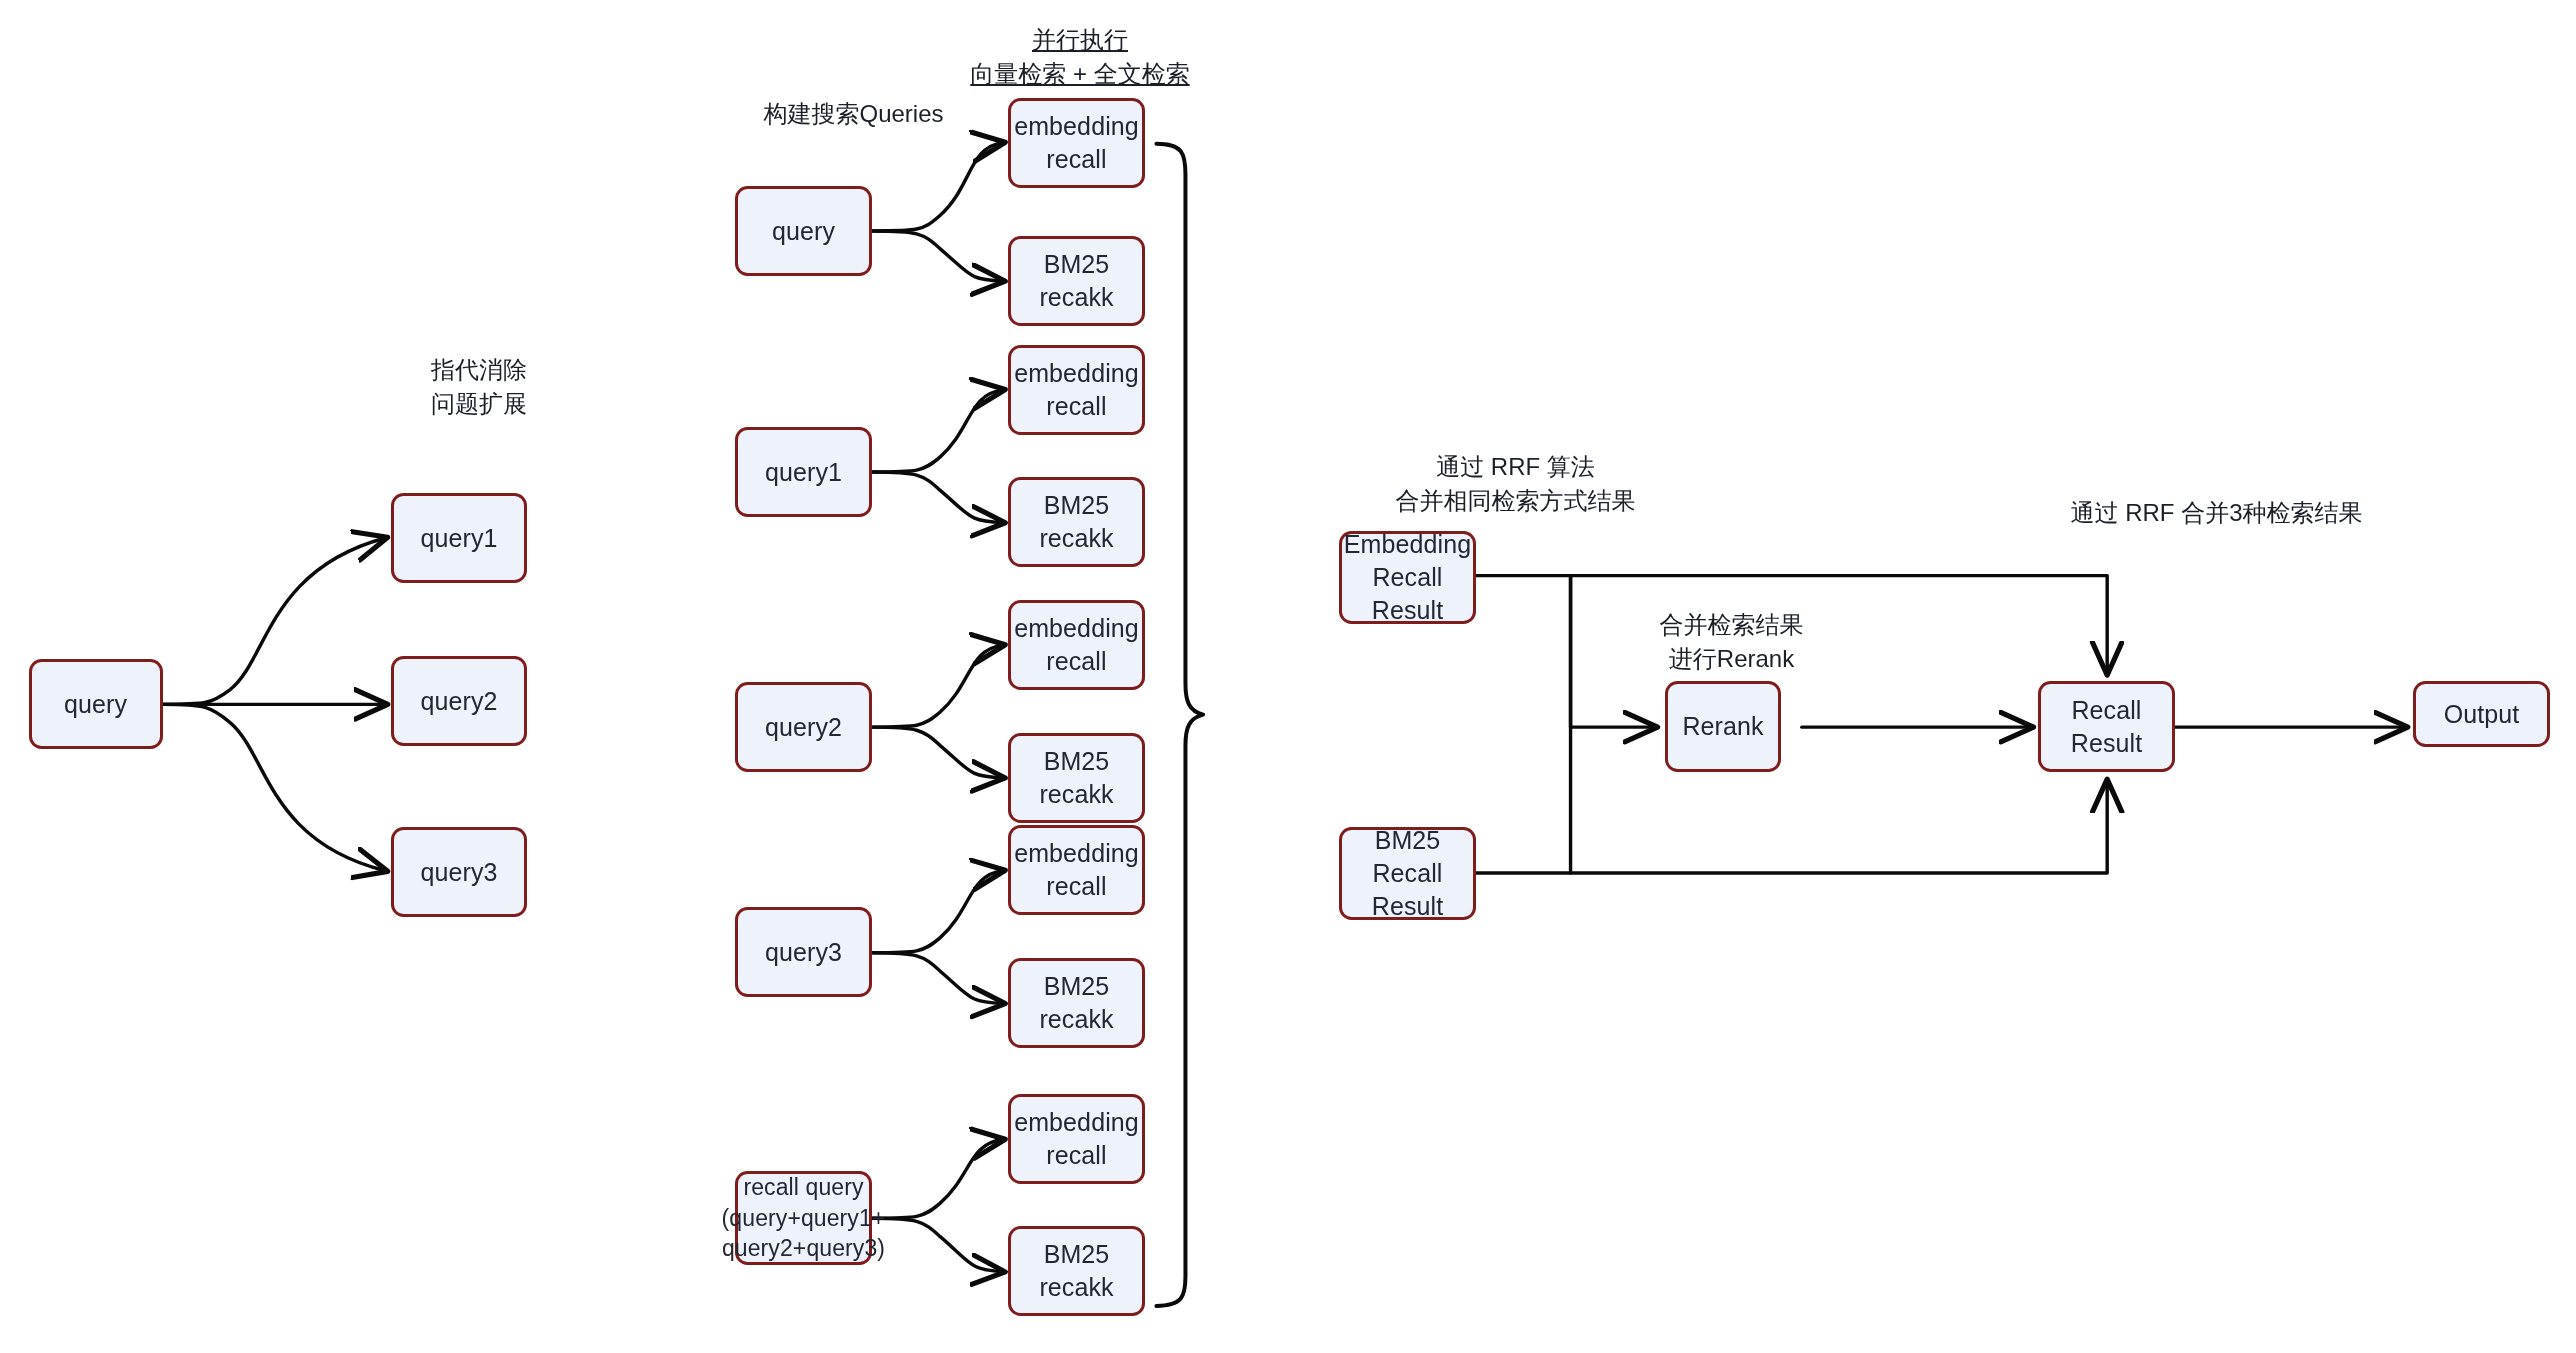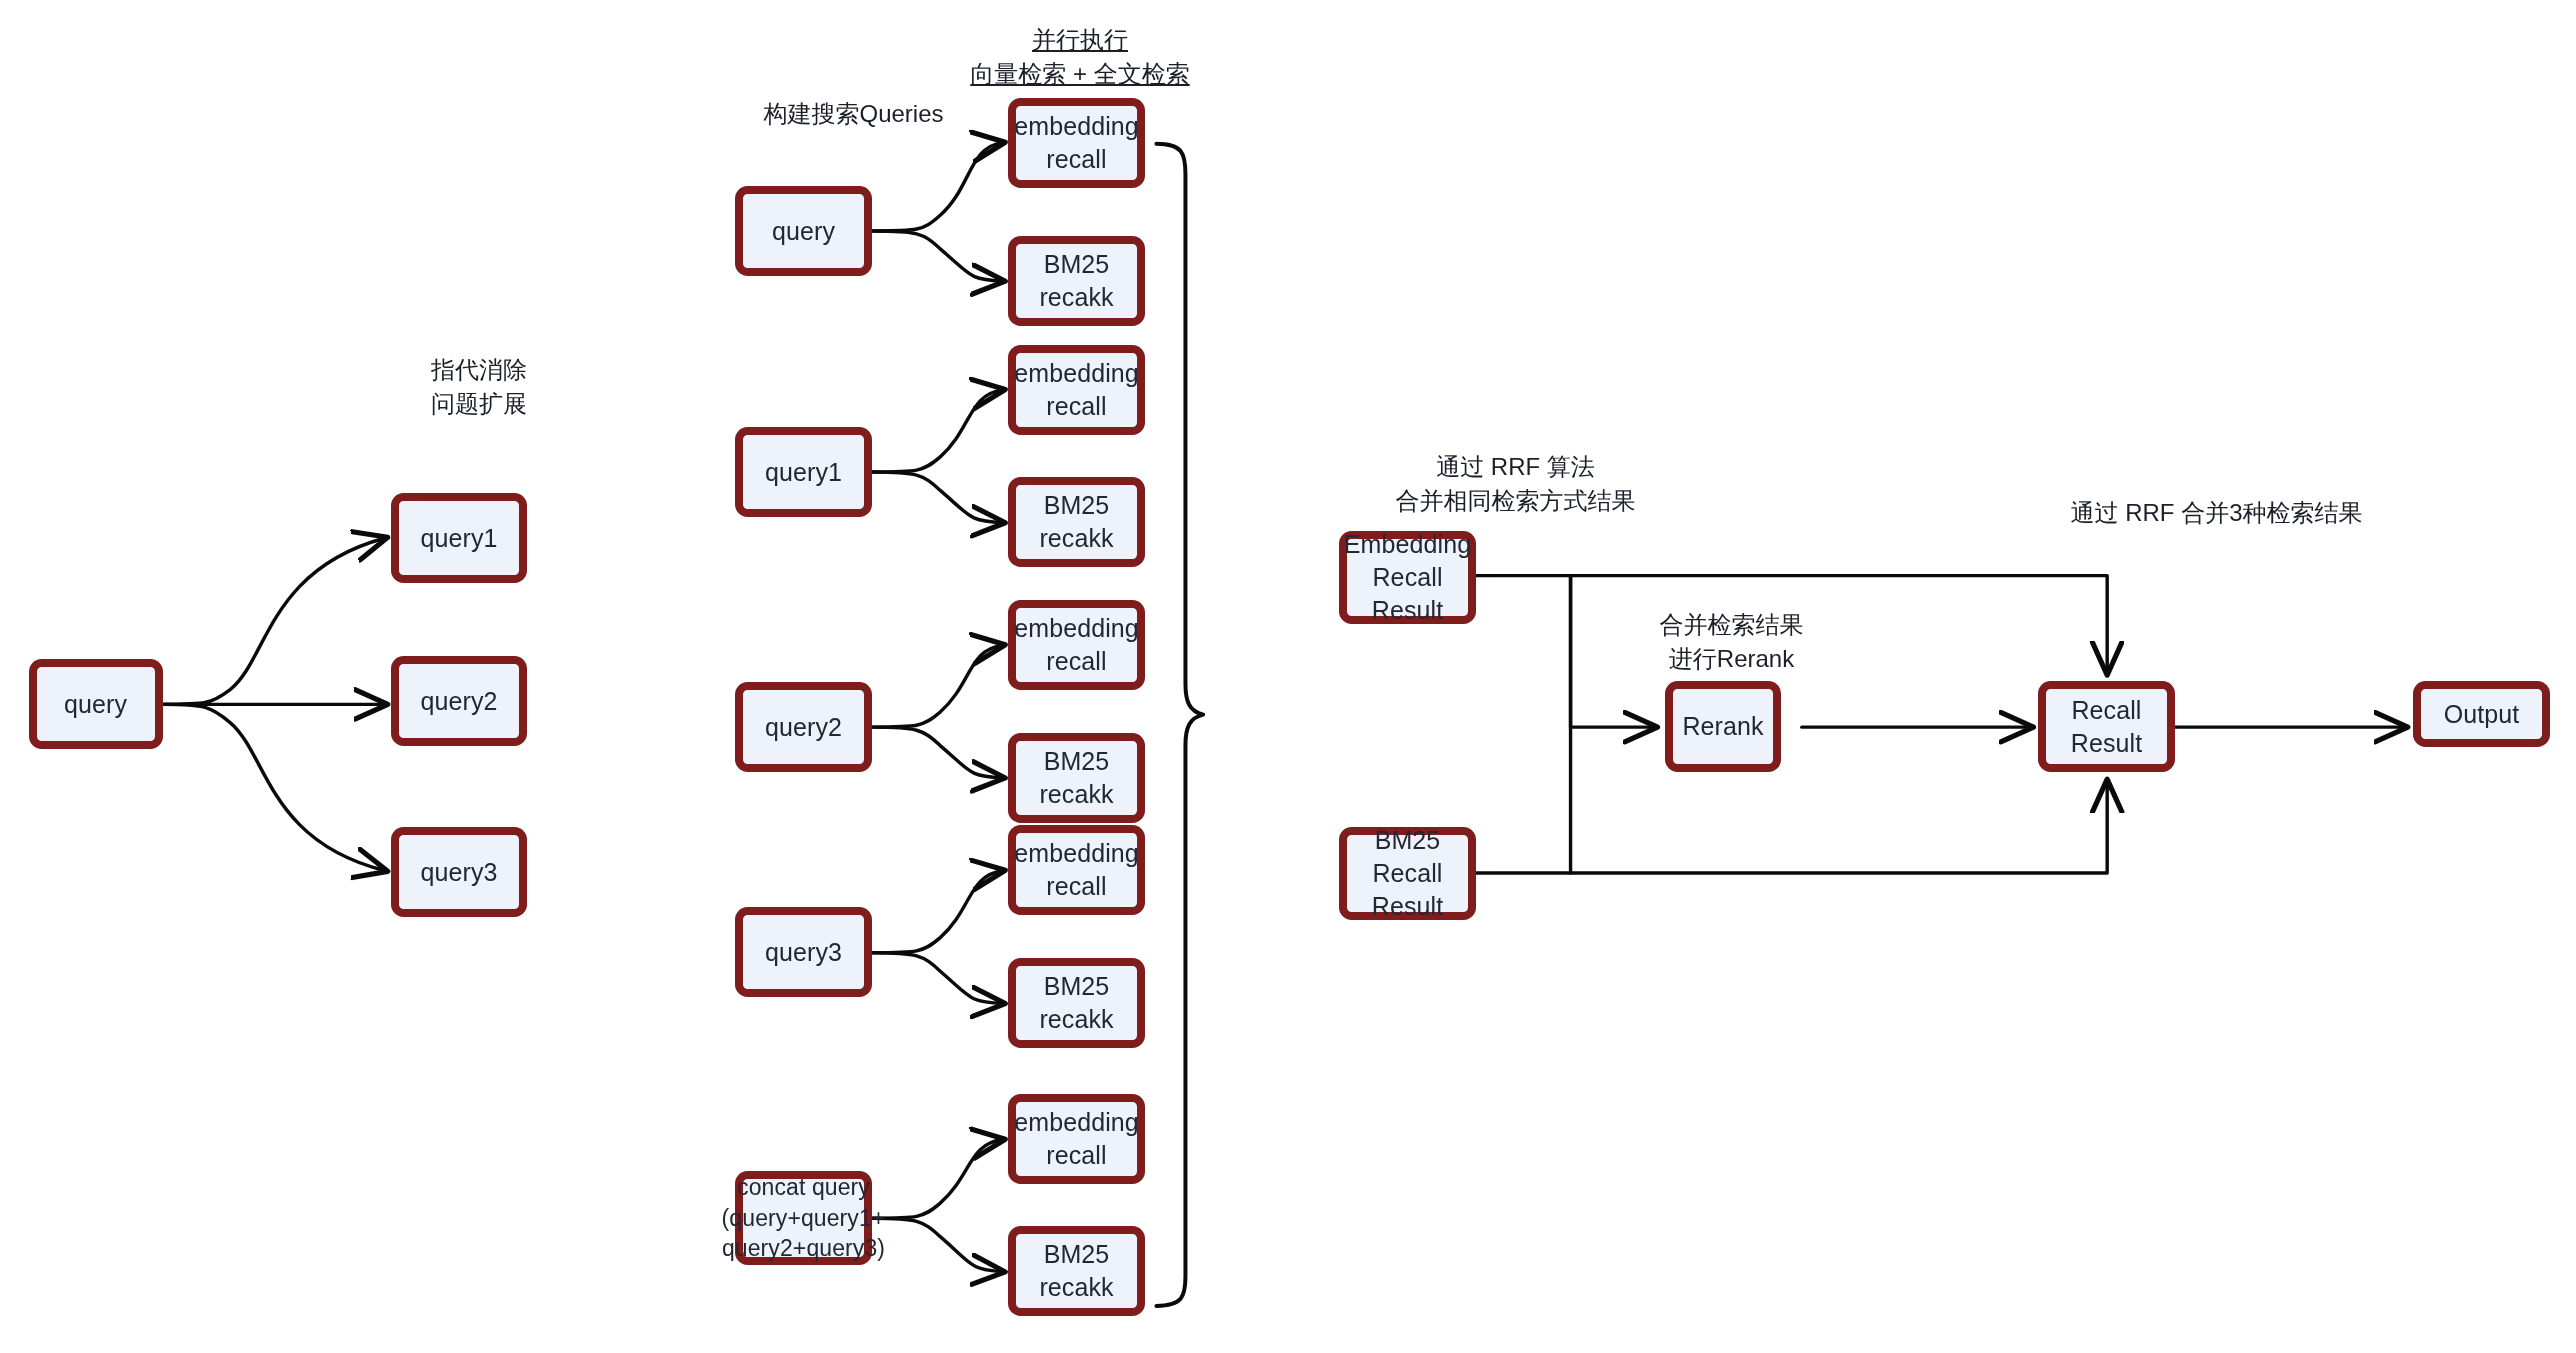--- a/index.html
+++ b/index.html
@@ -19,21 +19,21 @@
     position: absolute;
     left: 0; top: 0;
     width: 2576px;
     height: 1354px;
     pointer-events: none;
   }
   .node {
     position: absolute;
     box-sizing: border-box;
     background: #edf2fb;
-    border: 8px solid #7f1d1d;
+    border: 3px solid #7f1d1d;
     border-radius: 12.5px;
     display: flex;
     align-items: center;
     justify-content: center;
     text-align: center;
     color: #232733;
     font-size: 25px;
     line-height: 1.32;
     letter-spacing: 0.1px;
     white-space: pre-line;
@@ -138,21 +138,21 @@
 recall</div>
   <div class="node" style="left:1008px; top:733px; width:137px; height:90px;">BM25
 recakk</div>
 
   <div class="node" style="left:735px; top:907px; width:137px; height:90px;">query3</div>
   <div class="node" style="left:1008px; top:825px; width:137px; height:90px;">embedding
 recall</div>
   <div class="node" style="left:1008px; top:958px; width:137px; height:90px;">BM25
 recakk</div>
 
-  <div class="node" style="left:735px; top:1171px; width:137px; height:94px; font-size:23px;">concat query
+  <div class="node" style="left:735px; top:1171px; width:137px; height:94px; font-size:23px;">recall query
 (query+query1+
 query2+query3)</div>
   <div class="node" style="left:1008px; top:1094px; width:137px; height:90px;">embedding
 recall</div>
   <div class="node" style="left:1008px; top:1226px; width:137px; height:90px;">BM25
 recakk</div>
 
   <div class="note" style="left:1339px; top:450px; width:353px;">通过 RRF 算法
 合并相同检索方式结果</div>
   <div class="note center" style="left:1612px; top:608px; width:239px;">合并检索结果

